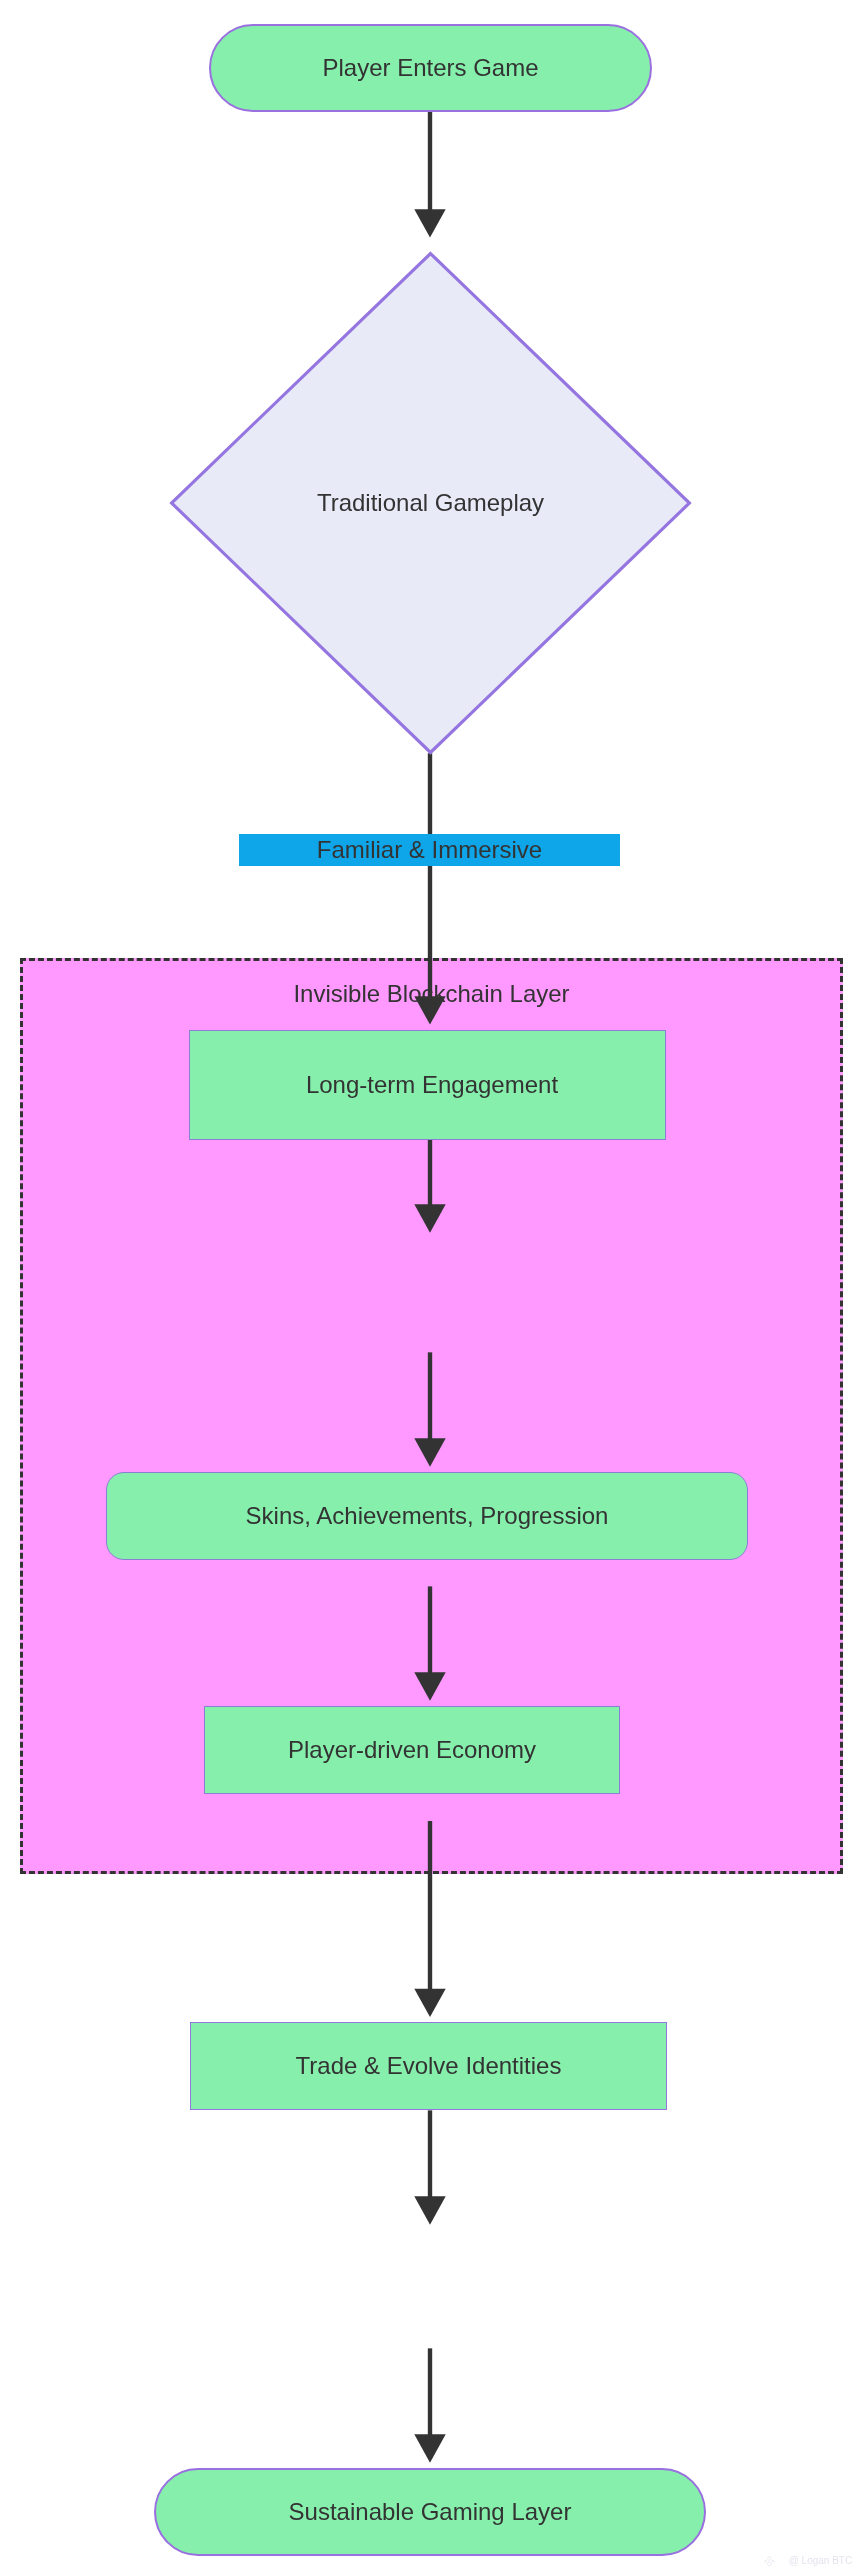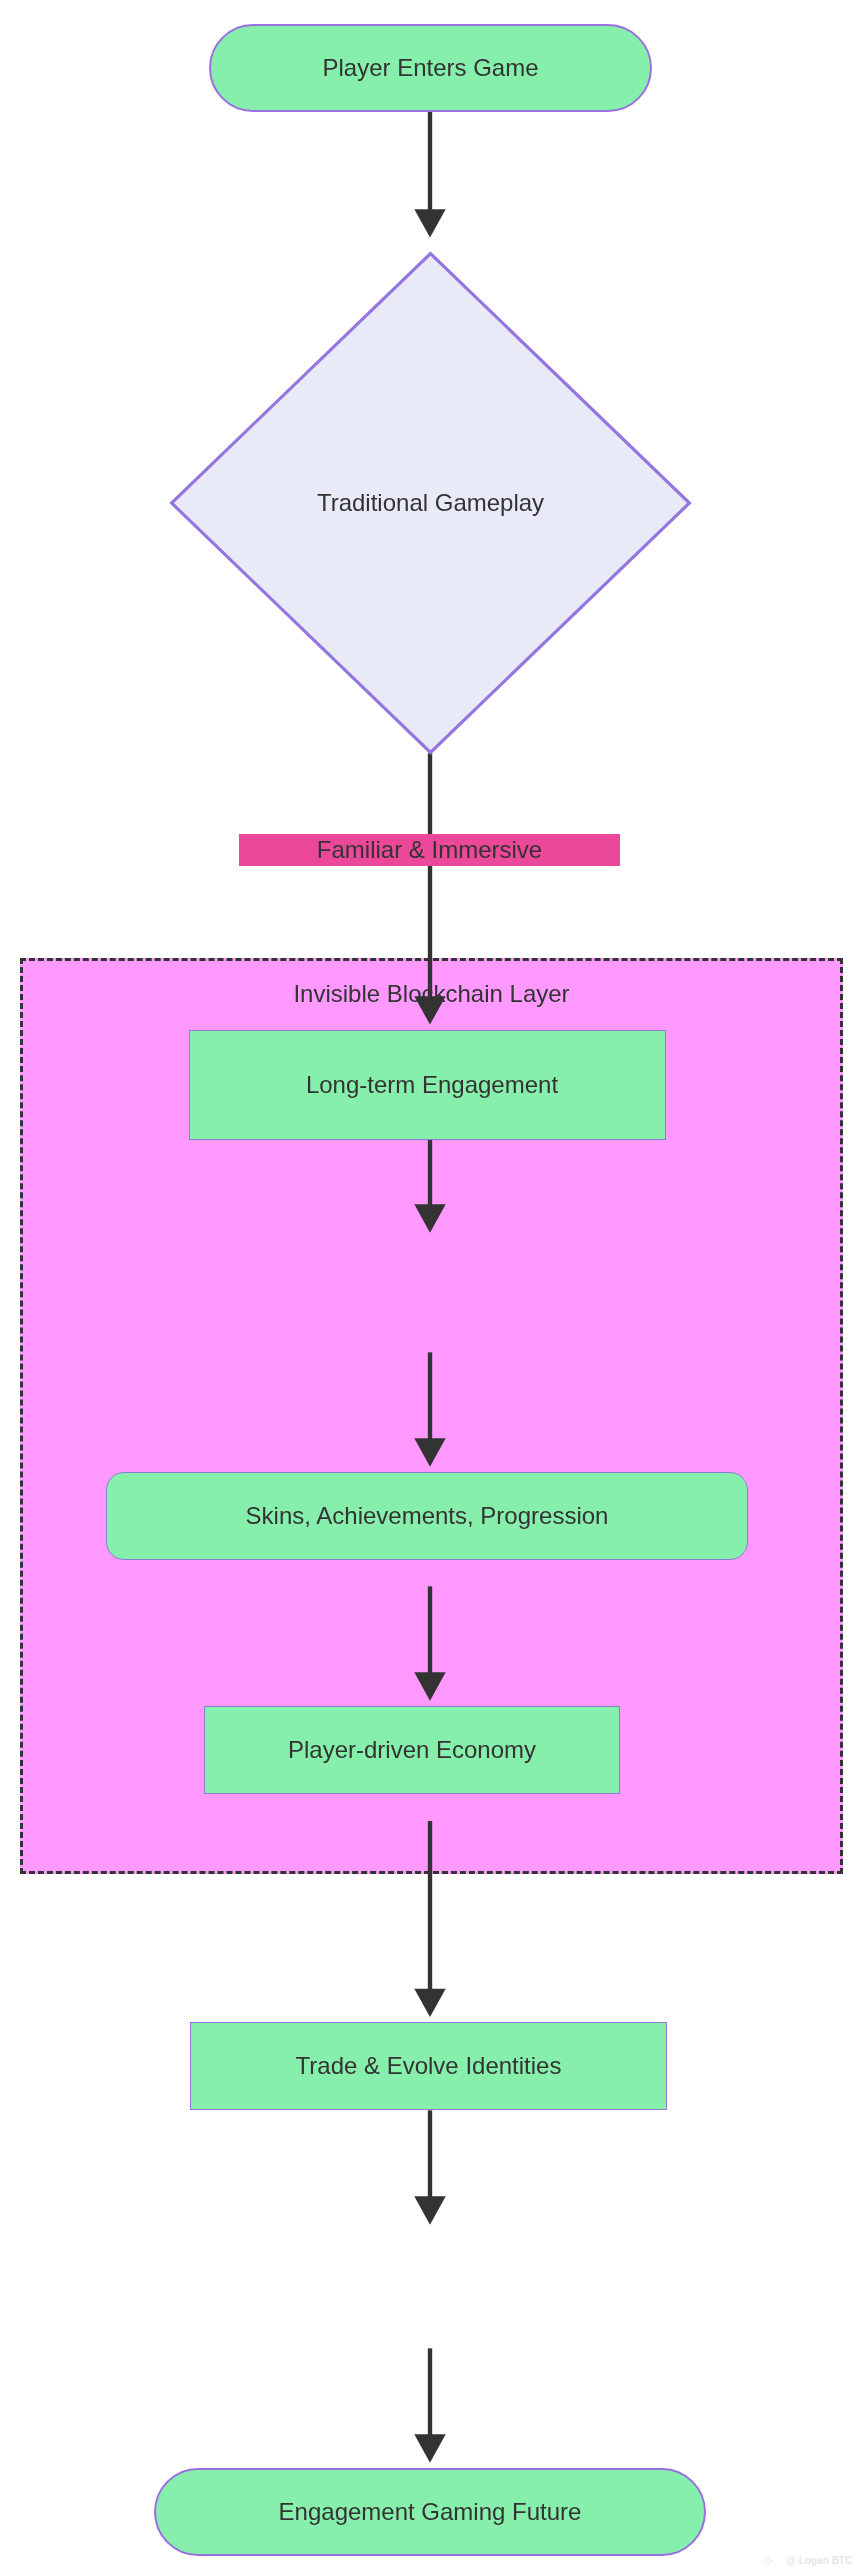--- a/index.html
+++ b/index.html
@@ -90,41 +90,40 @@
 
   
   .edge {
     position: absolute;
     z-index: 4;
     overflow: visible;
   }
   .edge-label {
     position: absolute;
     z-index: 7;
-    background: #ec4899;
+    background: #0ea5e9;
     color: #333333;
     font-size: 24px;
     white-space: nowrap;
     padding: 1.9px 3.8px;
     box-sizing: border-box;
     text-align: center;
   }
 
   
   .watermark {
     position: absolute;
     z-index: 20;
     display: flex;
     align-items: center;
     gap: 13px;
     color: #e2e2ee;
     font-size: 10px;
     white-space: nowrap;
     opacity: 0.95;
-    font-weight: bold;
   }
   .watermark svg { display: block; }
 </style>
 </head>
 <body>
 
 <div id="canvas">
 
   <div class="cluster" style="left:20px; top:958px; width:823px; height:916px;"></div>
   <div class="cluster-title" style="left:20px; top:980px; width:823px;">Invisible Blockchain Layer</div>
@@ -193,21 +192,21 @@
   <div class="node rect-inner" style="left:204px; top:1706px; width:416px; height:88px;">
     <span>Player-driven Economy</span>
   </div>
 
   <div class="node" style="left:190px; top:2022px; width:477px; height:88px;">
     <span>Trade &amp; Evolve Identities</span>
   </div>
 
 
   <div class="node stadium" style="left:154px; top:2468px; width:552px; height:88px;">
-    <span>Engagement Gaming Future</span>
+    <span>Sustainable Gaming Layer</span>
   </div>
 
   <div class="watermark" style="right:8.8px; bottom:8.8px;">
     <span>
       <svg width="12.6" height="12.6" viewBox="0 0 20 20">
         <g fill="none" stroke="#e4e4ef" stroke-width="1.4">
           <path d="M10 2.2 L13.4 5.6 L10 9 L6.6 5.6 Z"></path>
           <path d="M4.2 8 L6.2 10 L4.2 12 L2.2 10 Z"></path>
           <path d="M15.8 8 L17.8 10 L15.8 12 L13.8 10 Z"></path>
           <path d="M10 11 L13.4 14.4 L10 17.8 L6.6 14.4 Z"></path>

